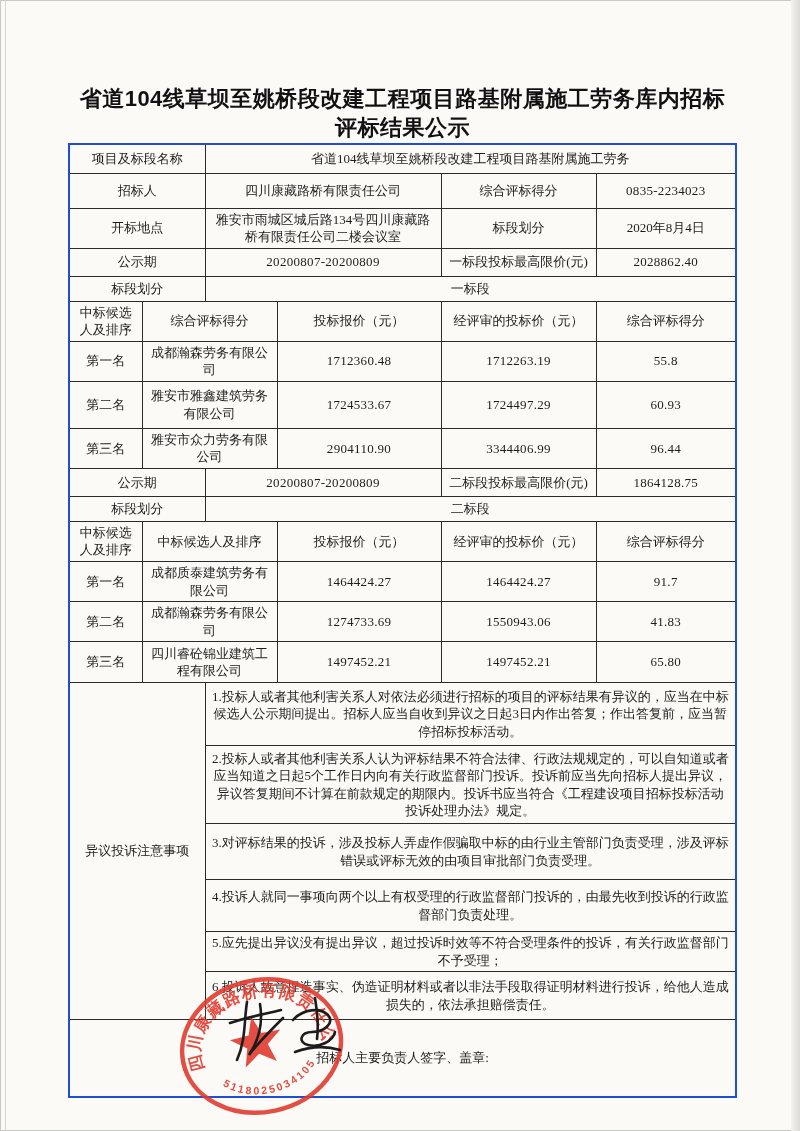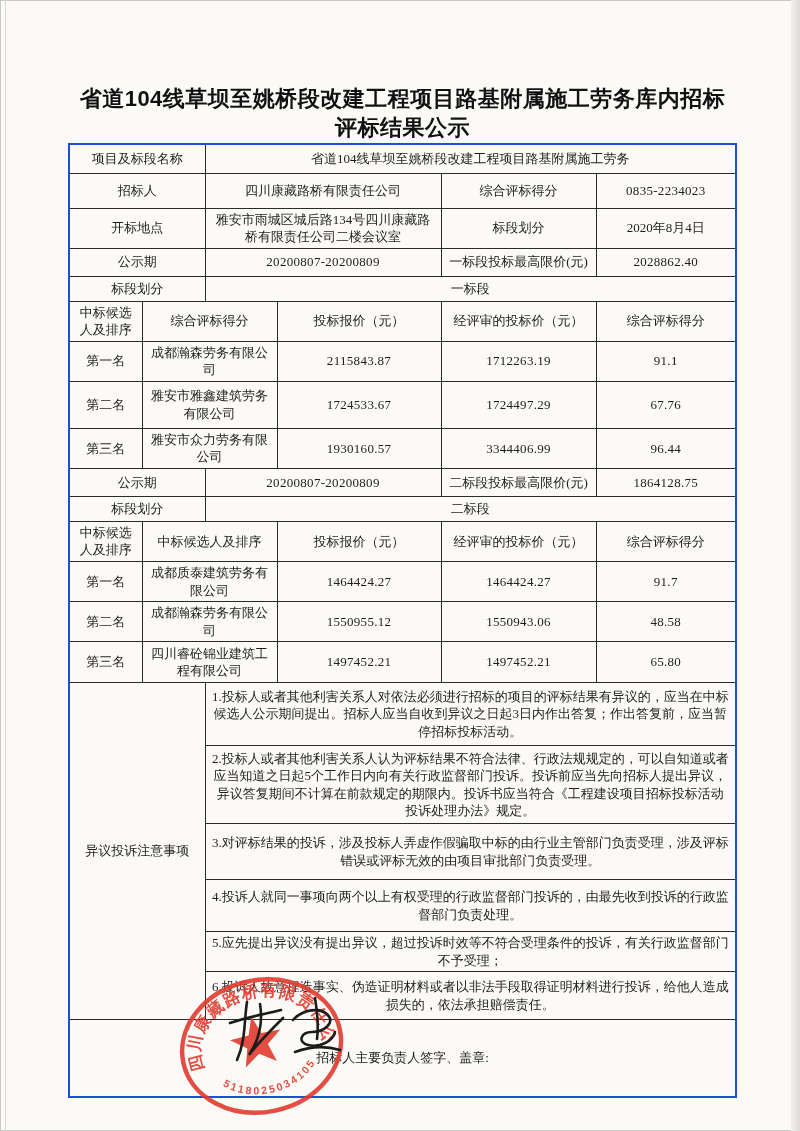--- a/index.html
+++ b/index.html
@@ -121,35 +121,35 @@
     <td class="hdr">中标候选人及排序</td>
     <td class="hdr" colspan="2">综合评标得分</td>
     <td class="hdr">投标报价（元）</td>
     <td class="hdr">经评审的投标价（元）</td>
     <td class="hdr">综合评标得分</td>
   </tr>
 
   <tr style="height:39px">
     <td>第一名</td>
     <td colspan="2">成都瀚森劳务有限公司</td>
-    <td class="num">2115843.87</td>
+    <td class="num">1712360.48</td>
     <td class="num">1712263.19</td>
-    <td class="num">91.1</td>
+    <td class="num">55.8</td>
   </tr>
   <tr style="height:47px">
     <td>第二名</td>
     <td colspan="2">雅安市雅鑫建筑劳务有限公司</td>
     <td class="num">1724533.67</td>
     <td class="num">1724497.29</td>
-    <td class="num">67.76</td>
+    <td class="num">60.93</td>
   </tr>
   <tr style="height:38px">
     <td>第三名</td>
     <td colspan="2">雅安市众力劳务有限公司</td>
-    <td class="num">1930160.57</td>
+    <td class="num">2904110.90</td>
     <td class="num">3344406.99</td>
     <td class="num">96.44</td>
   </tr>
 
   <tr style="height:28px">
     <td class="lbl" colspan="2">公示期</td>
     <td class="num" colspan="2">20200807-20200809</td>
     <td class="lbl">二标段投标最高限价(元)</td>
     <td class="num">1864128.75</td>
   </tr>
@@ -170,23 +170,23 @@
   <tr style="height:37px">
     <td>第一名</td>
     <td colspan="2">成都质泰建筑劳务有限公司</td>
     <td class="num">1464424.27</td>
     <td class="num">1464424.27</td>
     <td class="num">91.7</td>
   </tr>
   <tr style="height:31px">
     <td>第二名</td>
     <td colspan="2">成都瀚森劳务有限公司</td>
-    <td class="num">1550955.12</td>
+    <td class="num">1274733.69</td>
     <td class="num">1550943.06</td>
-    <td class="num">48.58</td>
+    <td class="num">41.83</td>
   </tr>
   <tr style="height:41px">
     <td>第三名</td>
     <td colspan="2">四川睿砼锦业建筑工程有限公司</td>
     <td class="num">1497452.21</td>
     <td class="num">1497452.21</td>
     <td class="num">65.80</td>
   </tr>
 
   <tr style="height:63px">

